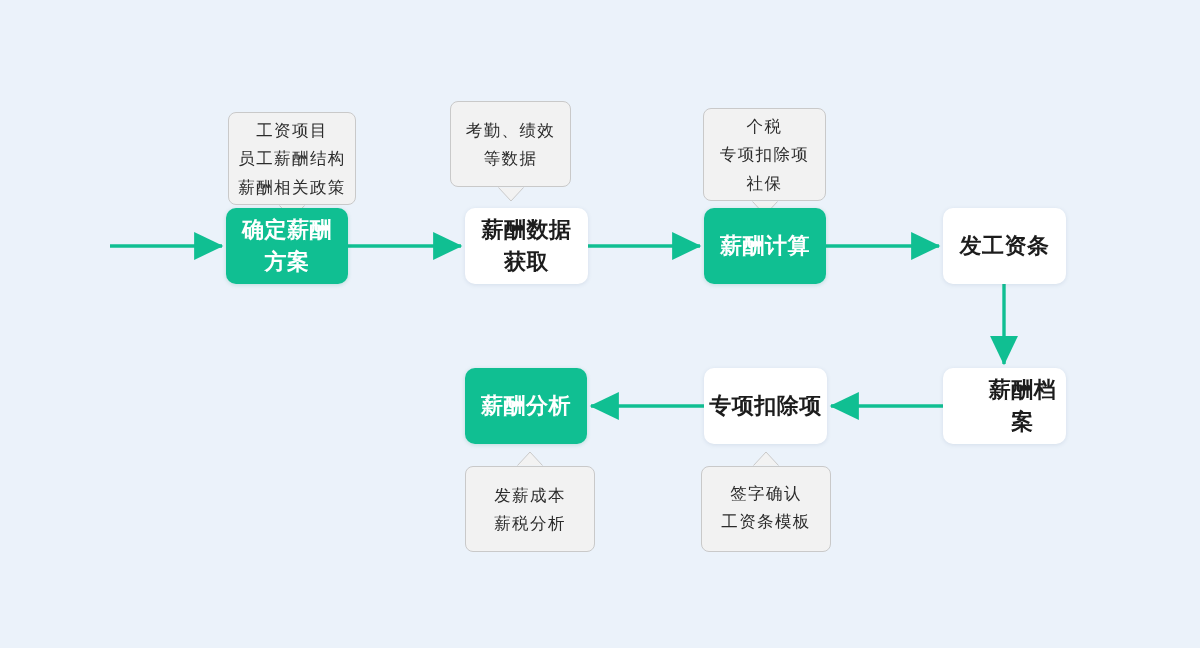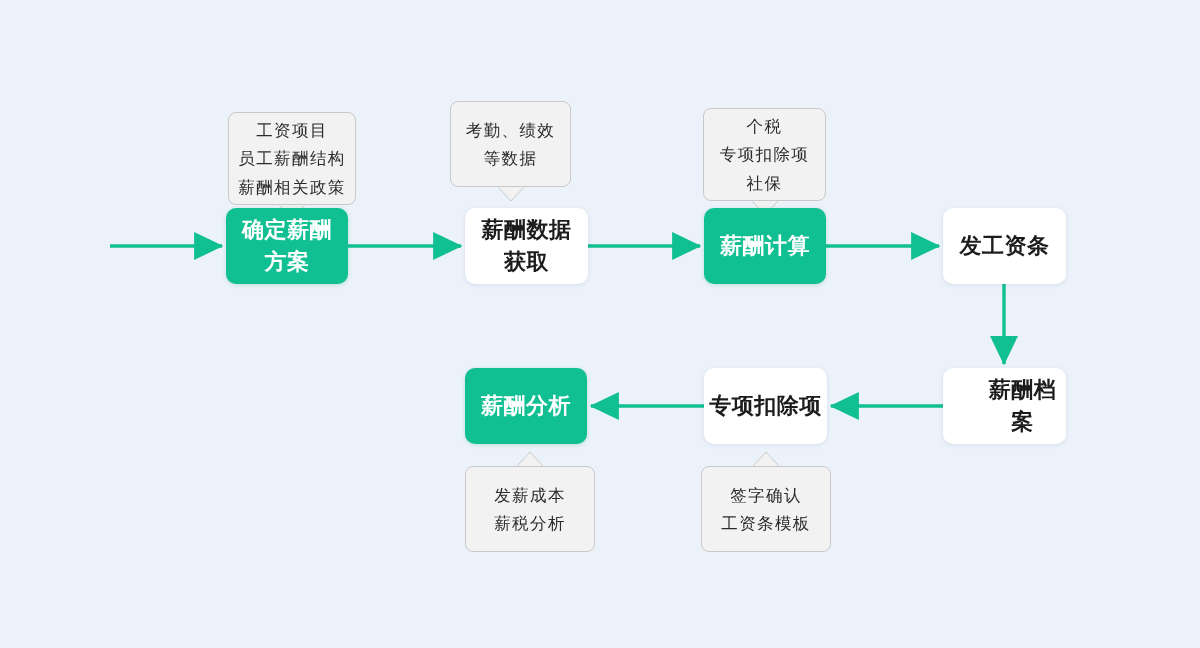--- a/index.html
+++ b/index.html
@@ -190,21 +190,21 @@
     <div class="note-body">
       <span class="note-text">发薪成本
 薪税分析</span>
     </div>
     <svg class="tail up" viewBox="0 0 26 15">
       <path d="M0.5,14.5 L13,1 L25.5,14.5" fill="#f2f2f2" stroke="#c9c9c9" stroke-width="1" stroke-linejoin="round"></path>
       <rect x="1" y="15" width="24" height="3" fill="#f2f2f2"></rect>
     </svg>
   </div>
 
-  <div class="note" style="left:701px; top:466px; width:130px; height:86px;">
+  <div class="note" style="left:701px; top:466px; width:130px; height:86px;font-family:Liberation Mono, monospace;">
     <div class="note-body">
       <span class="note-text">签字确认
 工资条模板</span>
     </div>
     <svg class="tail up" viewBox="0 0 26 15">
       <path d="M0.5,14.5 L13,1 L25.5,14.5" fill="#f2f2f2" stroke="#c9c9c9" stroke-width="1" stroke-linejoin="round"></path>
       <rect x="1" y="15" width="24" height="3" fill="#f2f2f2"></rect>
     </svg>
   </div>
 

